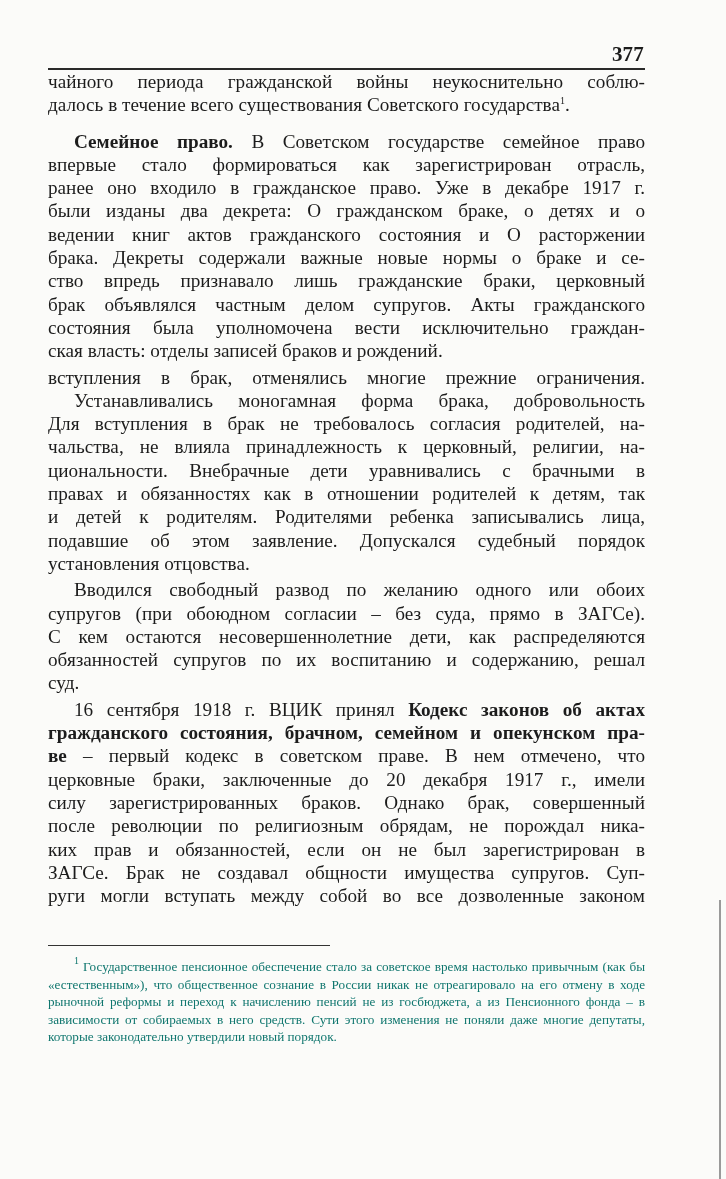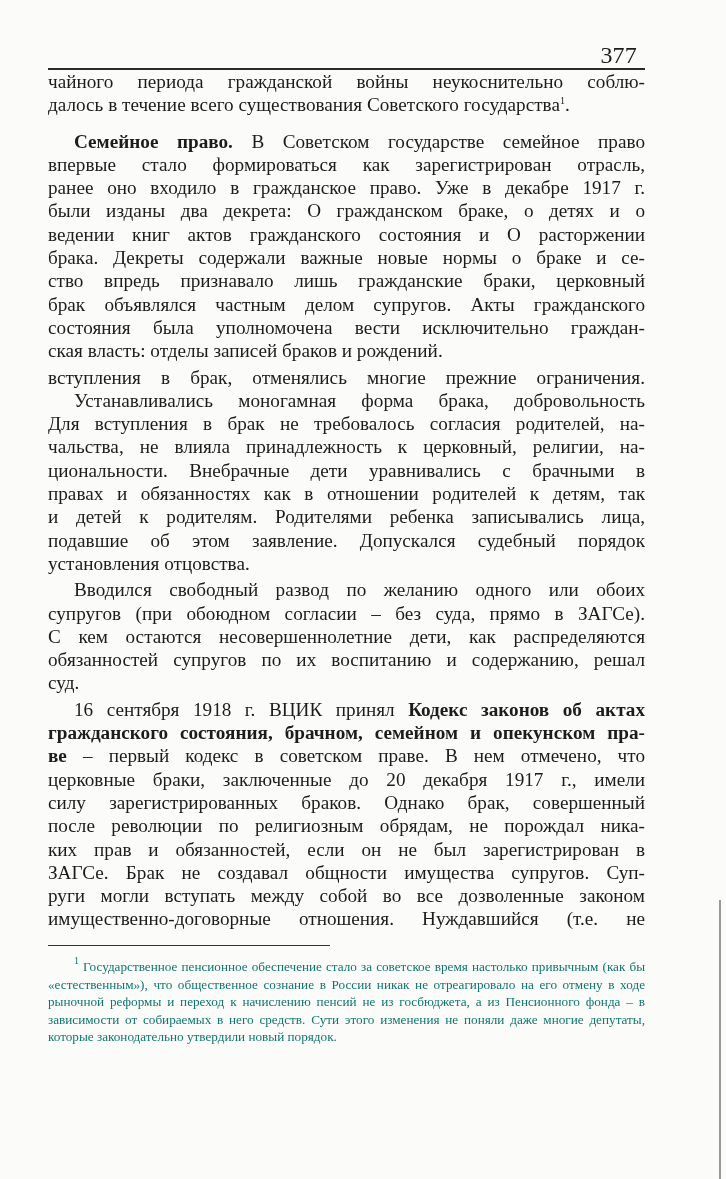--- a/index.html
+++ b/index.html
@@ -2,21 +2,21 @@
 <html><head>
   <meta charset="utf-8">
   <style>
     html, body { margin: 0; padding: 0; }
     body {
       width: 726px; height: 1179px; background: #fbfbf9; position: relative; overflow: hidden;
       font-family: "Liberation Serif", "DejaVu Serif", serif; color: #1c1c1c;
     }
     .page { position: absolute; left: 0; top: 0; width: 726px; height: 1179px; }
     .page-number {
-      position: absolute; right: 89px; top: 42px; font-size: 24px; font-weight: normal;
+      position: absolute; right: 82px; top: 42px; font-size: 21px; font-weight: bold;
       letter-spacing: 0.2px;
     }
     .header-rule {
       position: absolute; left: 48px; width: 597px; top: 68px; height: 2px; background: #2a2a2a;
     }
     .body-text {
       position: absolute; left: 48px; top: 70px; width: 597px;
       font-size: 19.2px; line-height: 23.3px; text-align: justify;
       font-stretch: condensed;
     }
@@ -87,21 +87,20 @@
     <div style="margin-top:3px">
       <span class="line ind"><span>16 сентября 1918 г. ВЦИК принял </span><span class="bi">Кодекс законов об актах</span></span>
       <span class="line bi">гражданского состояния, брачном, семейном и опекунском пра-</span>
       <span class="line"><span class="bi">ве</span><span> – первый кодекс в советском праве. В нем отмечено, что</span></span>
       <span class="line">церковные браки, заключенные до 20 декабря 1917 г., имели</span>
       <span class="line">силу зарегистрированных браков. Однако брак, совершенный</span>
       <span class="line">после революции по религиозным обрядам, не порождал ника-</span>
       <span class="line">ких прав и обязанностей, если он не был зарегистрирован в</span>
       <span class="line">ЗАГСе. Брак не создавал общности имущества супругов. Суп-</span>
       <span class="line">руги могли вступать между собой во все дозволенные законом</span>
-      <span class="line">имущественно-договорные отношения. Нуждавшийся (т.е. не</span>
     </div>
   </div>
 
   <div class="footnote-rule"></div>
 
   <div class="footnote">
     <p style="margin:0; text-indent:26px; text-align:justify;"><sup>1</sup> <span>Государственное пенсионное обеспечение стало за советское время настолько привычным (как бы «естественным»), что общественное сознание в России никак не отреагировало на его отмену в ходе рыночной реформы и переход к начислению пенсий не из госбюджета, а из Пенсионного фонда – в зависимости от собираемых в него средств. Сути этого изменения не поняли даже многие депутаты, которые законодательно утвердили новый порядок.</span></p>
   </div>
 
   <div class="right-edge"></div>

